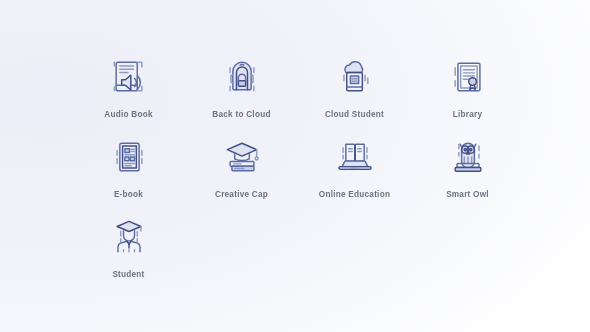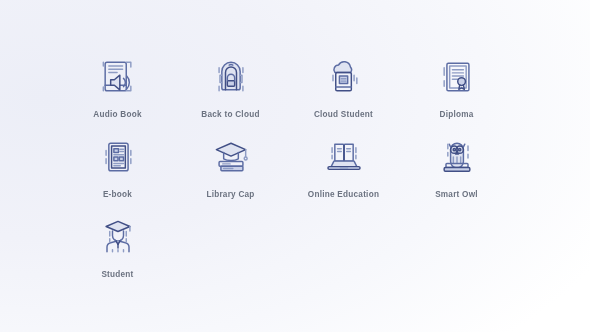--- a/index.html
+++ b/index.html
@@ -16,21 +16,21 @@
   #icon-board {
     position: relative;
     width: 590px;
     height: 332px;
     box-sizing: border-box;
     background:
       radial-gradient(120% 120% at 8% 30%, #eceef7 0%, #f1f2f9 35%, #f7f8fc 62%, #ffffff 88%);
   }
   #icon-grid {
     position: absolute;
-    left: 61px;
+    left: 72px;
     top: 52px;
     width: 452px;
     height: 240px;
     display: grid;
     grid-template-columns: repeat(4, 1fr);
     grid-template-rows: repeat(3, 1fr);
     column-gap: 0px;
     row-gap: 0px;
   }
   .icon-cell {
@@ -124,21 +124,21 @@
       <div class="icon-art">
         <svg width="44" height="44" viewBox="0 0 48 48" fill="none" stroke-width="1.6" stroke-linecap="round" stroke-linejoin="round">
           <rect class="st-main fill-none" x="13" y="9" width="24" height="30" rx="1.5"></rect>
           <rect class="st-light fill-none" x="16" y="12" width="18" height="24"></rect>
           <path class="st-light" d="M19 16 h12 M19 19.5 h12 M19 23 h12 M19 26.5 h7"></path>
           <circle class="st-dark fill-tint2" cx="29" cy="29" r="4.2"></circle>
           <path class="st-dark" d="M27 32.5 l-1 5 l3-1.6 l3 1.6 l-1-5"></path>
           <path class="st-light" d="M10 14 v8 M10 28 v6"></path>
         </svg>
       </div>
-      <div class="icon-label">Diploma</div>
+      <div class="icon-label">Library</div>
     </div>
 
     <div class="icon-cell">
       <div class="icon-art">
         <svg width="44" height="44" viewBox="0 0 48 48" fill="none" stroke-width="1.6" stroke-linecap="round" stroke-linejoin="round">
           <rect class="st-main fill-none" x="14" y="9" width="21" height="30" rx="2"></rect>
           <rect class="st-dark fill-none" x="17" y="12" width="15" height="24"></rect>
           <rect class="st-main fill-tint2" x="19.5" y="15" width="5" height="4"></rect>
           <path class="st-light" d="M26 15.5 h4 M26 18 h4"></path>
           <path class="st-light" d="M19.5 21.5 h10.5"></path>
@@ -156,21 +156,21 @@
       <div class="icon-art">
         <svg width="44" height="44" viewBox="0 0 48 48" fill="none" stroke-width="1.6" stroke-linecap="round" stroke-linejoin="round">
           <path class="st-dark fill-tint" d="M24 9 L40 16 L24 23 L8 16 z"></path>
           <path class="st-main" d="M16 19 v7 a10 4.5 0 0 0 16 0 v-7"></path>
           <path class="st-light" d="M40 16 v8 M40 24 a1.6 1.6 0 1 0 0 3.2 a1.6 1.6 0 1 0 0-3.2"></path>
           <rect class="st-main fill-none" x="11" y="29" width="26" height="5" rx="1"></rect>
           <rect class="st-main fill-tint2" x="13" y="34" width="24" height="5" rx="1"></rect>
           <path class="st-light" d="M15 31.5 h8 M16 36.5 h10"></path>
         </svg>
       </div>
-      <div class="icon-label">Library Cap</div>
+      <div class="icon-label">Creative Cap</div>
     </div>
 
     <div class="icon-cell">
       <div class="icon-art">
         <svg width="44" height="44" viewBox="0 0 48 48" fill="none" stroke-width="1.6" stroke-linecap="round" stroke-linejoin="round">
           <path class="st-main fill-none" d="M14 10 h9 a1.5 1.5 0 0 1 1 1.4 v17 H14 z"></path>
           <path class="st-main fill-none" d="M34 10 h-9 a1.5 1.5 0 0 0-1 1.4 v17 h10 z"></path>
           <path class="st-dark" d="M24 11.4 v17"></path>
           <path class="st-light" d="M17 15 h4 M17 18 h4 M27 15 h4 M27 18 h4"></path>
           <path class="st-main fill-tint" d="M13 28.5 h22 l3 6 H10 z"></path>

